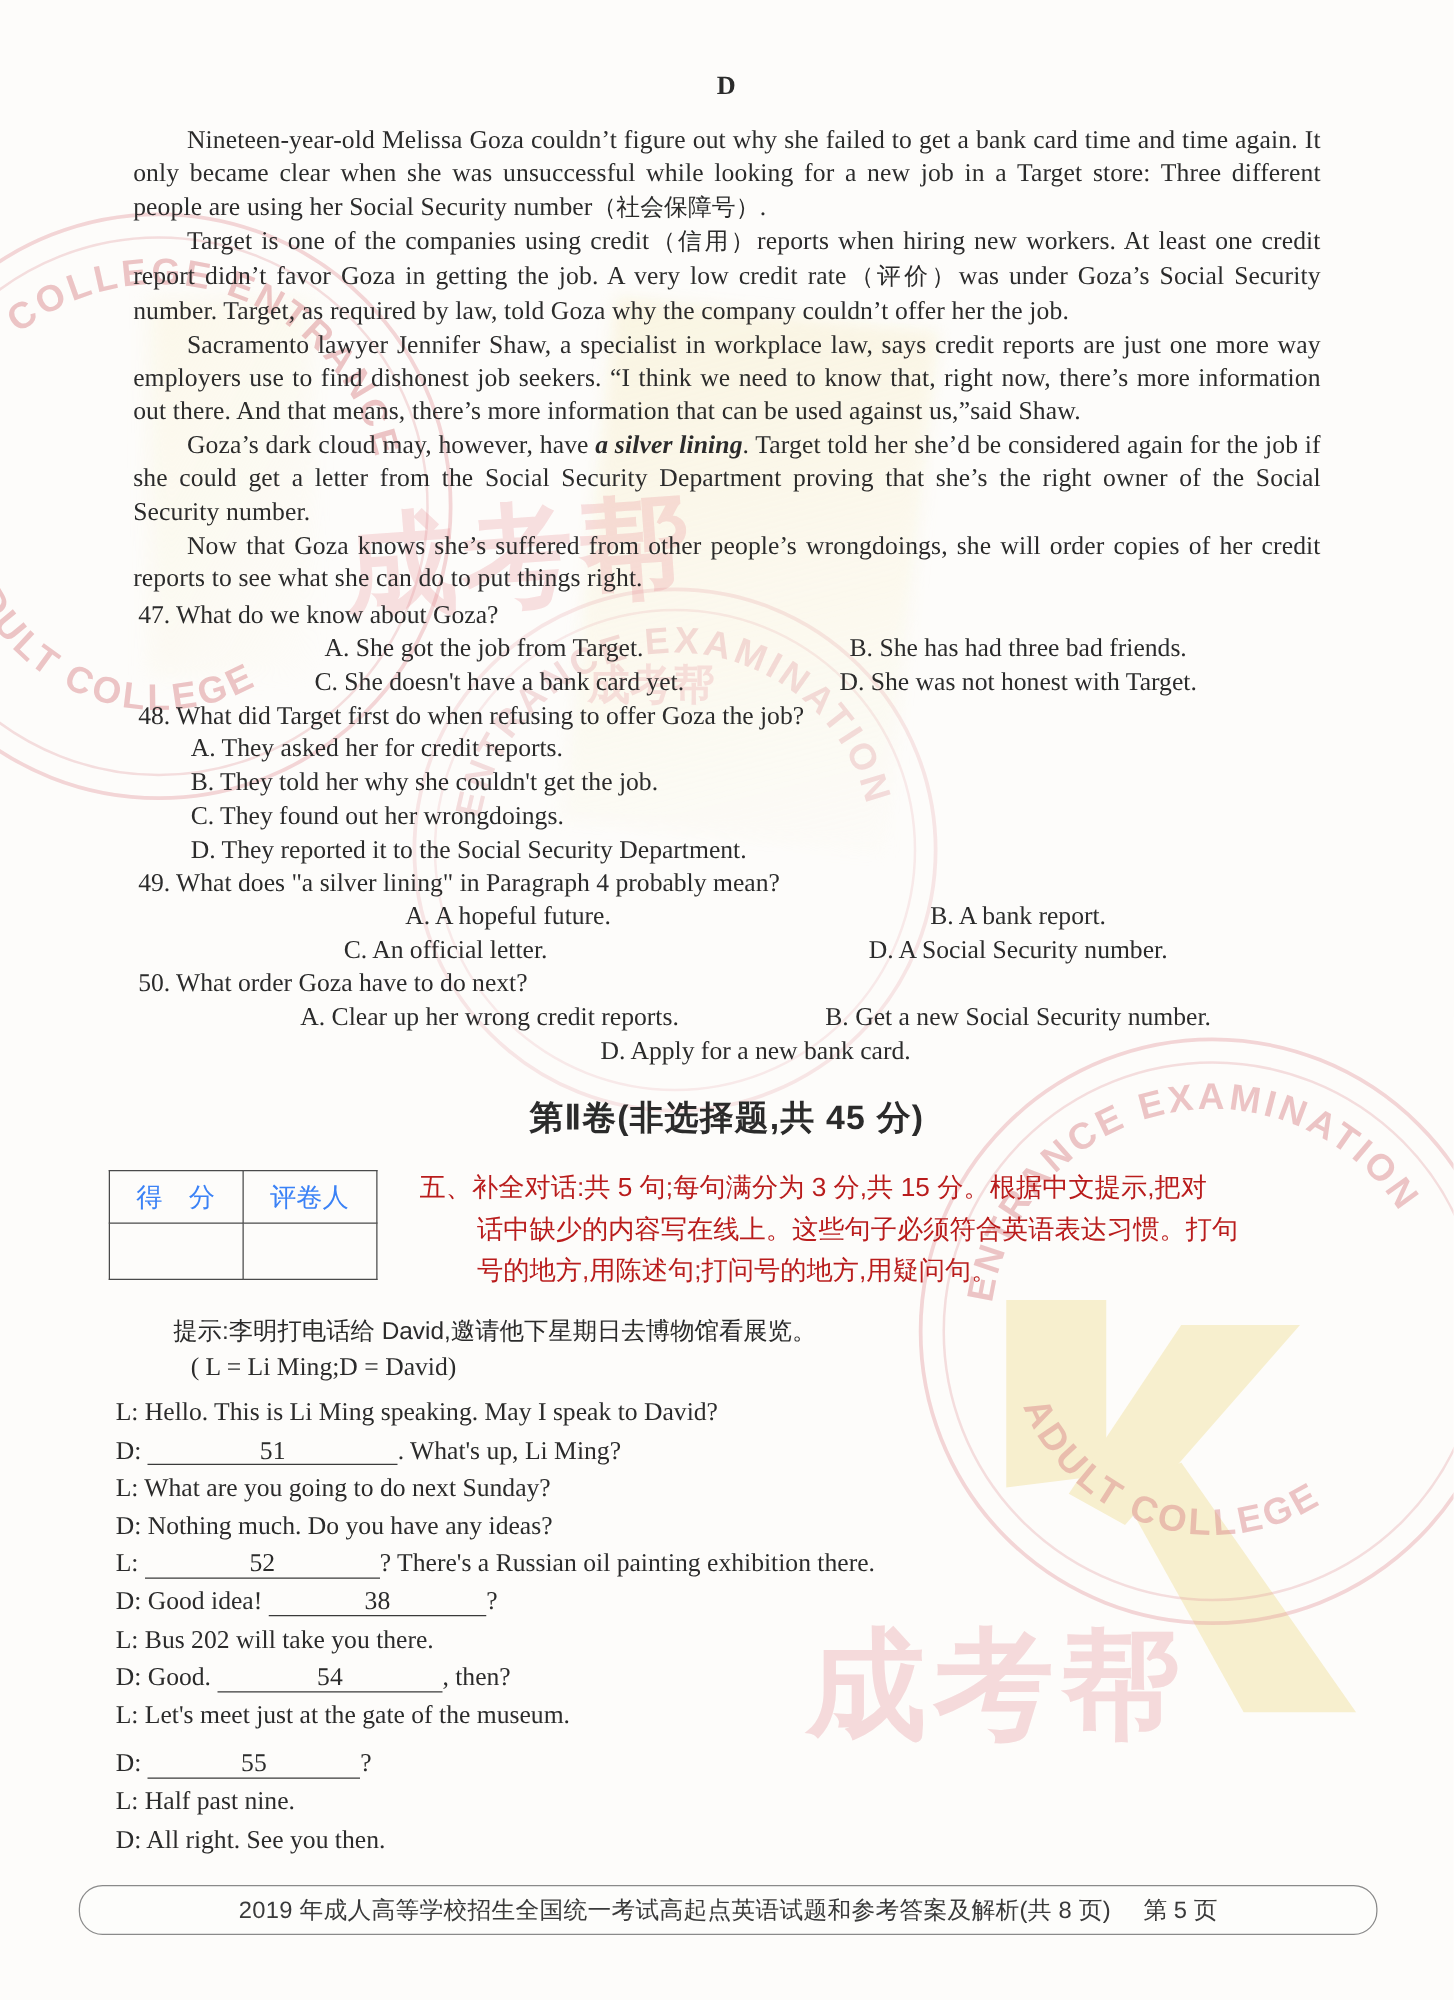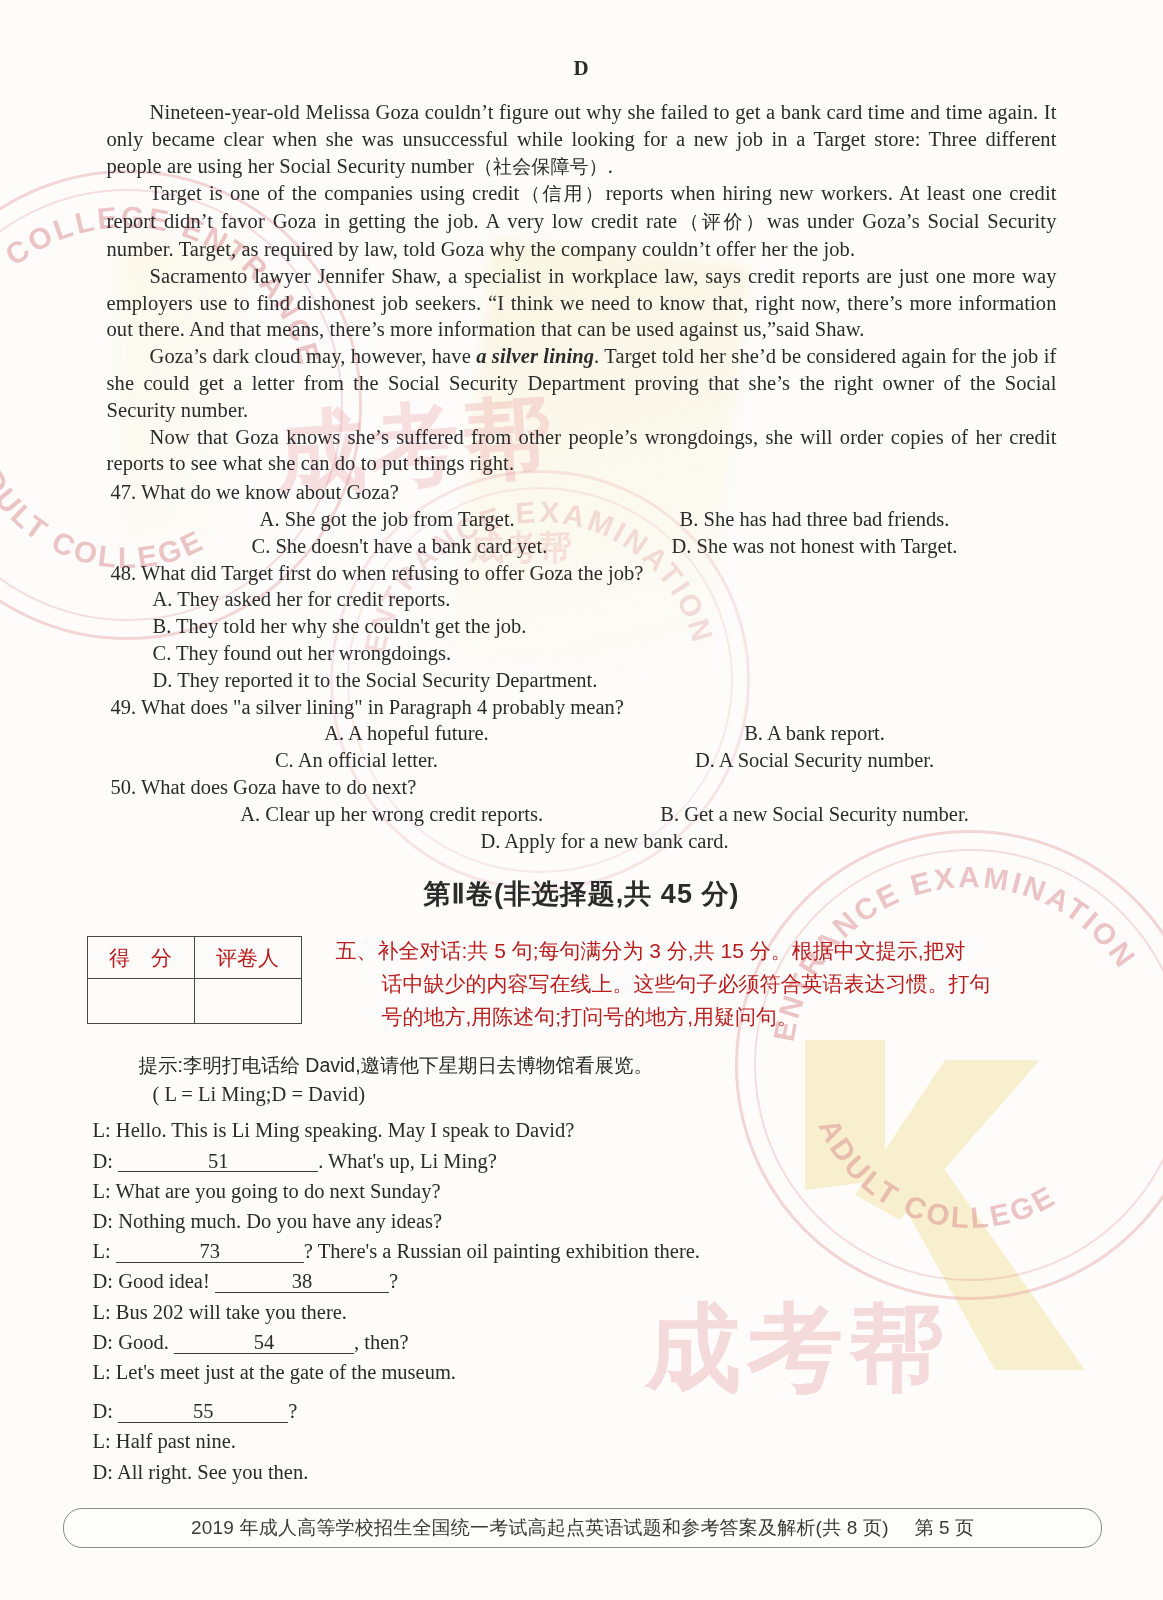--- a/index.html
+++ b/index.html
@@ -218,21 +218,21 @@
     margin-top: 2px;
     flex: 0 0 auto;
   }
   .score-table td {
     border: 1.6px solid #4a4a4a;
     width: 104px;
     height: 39px;
     text-align: center;
     font-family: "Liberation Sans", sans-serif;
     font-size: 21px;
-    color: #b91c1c;
+    color: #3b82f6;
   }
   .score-table td.val { height: 42px; }
   .sec5-text {
     flex: 1;
     padding-left: 34px;
     font-family: "Liberation Sans", sans-serif;
     font-size: 21px;
     line-height: 33px;
     text-align: justify;
     color: #b91c1c;
@@ -409,21 +409,21 @@
             <span class="opt">B. A bank report.</span>
           </div>
           <div class="opt-row">
             <span class="opt left">C. An official letter.</span>
             <span class="opt">D. A Social Security number.</span>
           </div>
         </div>
       </div>
 
       <div>
-        <div class="q-stem"><span>50.</span> <span>What does Goza have to do next?</span></div>
+        <div class="q-stem"><span>50.</span> <span>What order Goza have to do next?</span></div>
         <div class="q-opts">
           <div class="opt-row">
             <span class="opt left">A. Clear up her wrong credit reports.</span>
             <span class="opt">B. Get a new Social Security number.</span>
           </div>
           <div class="opt-row">
             <span class="opt">D. Apply for a new bank card.</span>
           </div>
         </div>
       </div>
@@ -476,21 +476,21 @@
         <span>What are you going to do next Sunday?</span>
       </div>
 
       <div class="d-line">
         <span class="spk">D:</span>
         <span>Nothing much. Do you have any ideas?</span>
       </div>
 
       <div class="d-line">
         <span class="spk">L:</span>
-        <span class="blank b52">73</span><span>? There's a Russian oil painting exhibition there.</span>
+        <span class="blank b52">52</span><span>? There's a Russian oil painting exhibition there.</span>
       </div>
 
       <div class="d-line">
         <span class="spk">D:</span>
         <span>Good idea!</span>
         <span class="blank b53">38</span><span>?</span>
       </div>
 
       <div class="d-line">
         <span class="spk">L:</span>

